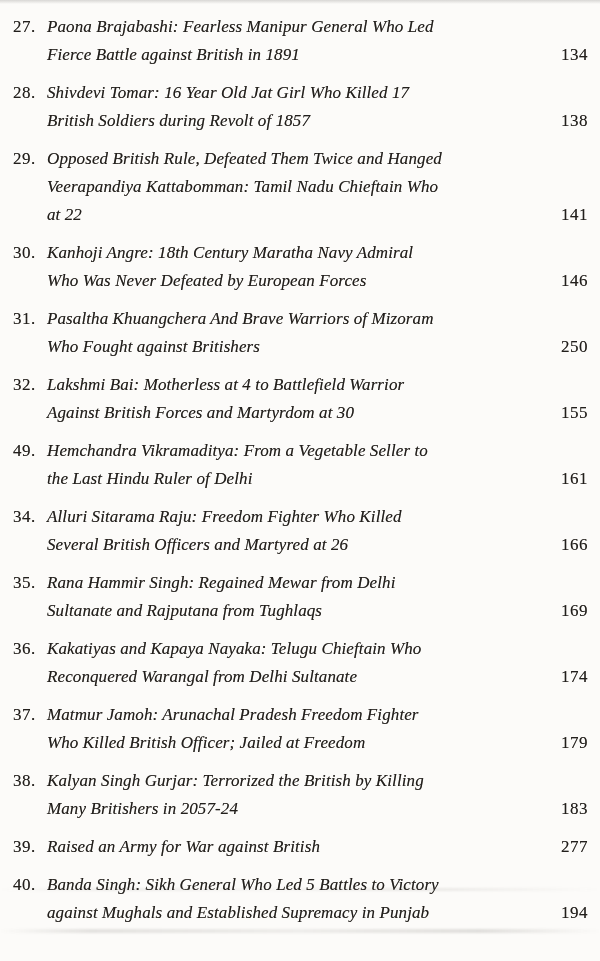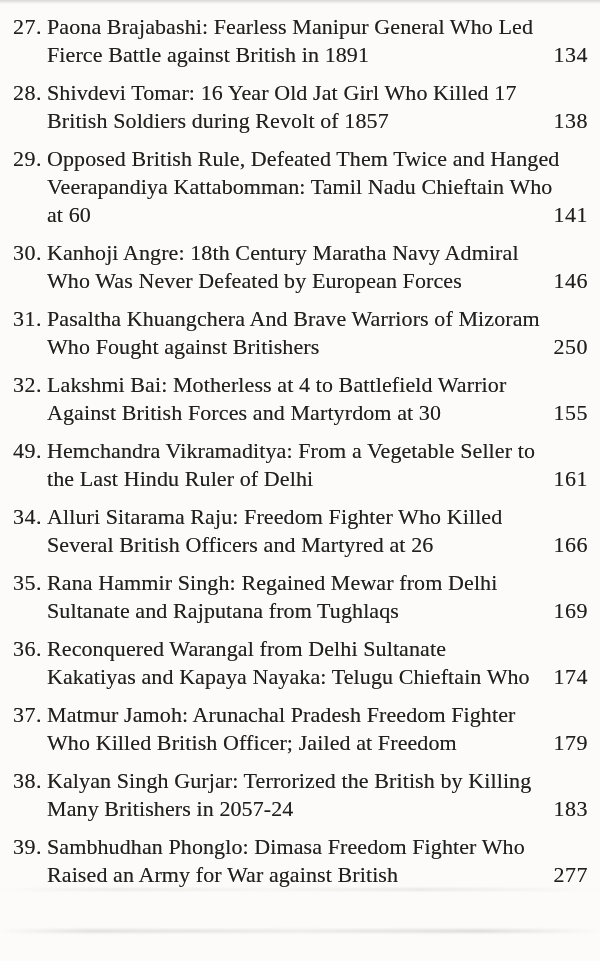--- a/index.html
+++ b/index.html
@@ -18,33 +18,34 @@
     padding-top: 13px;
   }
   .toc-list {
     position: relative;
   }
   .entry {
     position: relative;
     padding-left: 47px;
     padding-right: 104px;
     margin-bottom: 10px;
-    font-size: 22px;
+    font-size: 17px;
     line-height: 28px;
   }
   .num {
     position: absolute;
     left: 13px;
     top: 0;
     line-height: 28px;
     letter-spacing: 0.5px;
   }
   .title-line {
     white-space: nowrap;
     letter-spacing: 0.1px;
+    font-style: italic;
   }
   .pageno {
     position: absolute;
     right: 12px;
     bottom: 0;
     line-height: 28px;
     letter-spacing: 0.5px;
   }
   .entry, .num, .title-line, .pageno {
     text-shadow: 0 0 0.5px rgba(40, 35, 30, 0.55);
@@ -100,21 +101,21 @@
           <div class="title-line">Shivdevi Tomar: 16 Year Old Jat Girl Who Killed 17</div>
           <div class="title-line">British Soldiers during Revolt of 1857</div>
         </div>
         <span class="pageno">138</span>
       </div>
       <div class="entry">
         <span class="num">29.</span>
         <div class="title">
           <div class="title-line">Opposed British Rule, Defeated Them Twice and Hanged</div>
           <div class="title-line">Veerapandiya Kattabomman: Tamil Nadu Chieftain Who</div>
-          <div class="title-line">at 60</div>
+          <div class="title-line">at 22</div>
         </div>
         <span class="pageno">141</span>
       </div>
       <div class="entry">
         <span class="num">30.</span>
         <div class="title">
           <div class="title-line">Kanhoji Angre: 18th Century Maratha Navy Admiral</div>
           <div class="title-line">Who Was Never Defeated by European Forces</div>
         </div>
         <span class="pageno">146</span>
@@ -155,22 +156,22 @@
         <span class="num">35.</span>
         <div class="title">
           <div class="title-line">Rana Hammir Singh: Regained Mewar from Delhi</div>
           <div class="title-line">Sultanate and Rajputana from Tughlaqs</div>
         </div>
         <span class="pageno">169</span>
       </div>
       <div class="entry">
         <span class="num">36.</span>
         <div class="title">
+          <div class="title-line">Kakatiyas and Kapaya Nayaka: Telugu Chieftain Who</div>
           <div class="title-line">Reconquered Warangal from Delhi Sultanate</div>
-          <div class="title-line">Kakatiyas and Kapaya Nayaka: Telugu Chieftain Who</div>
         </div>
         <span class="pageno">174</span>
       </div>
       <div class="entry">
         <span class="num">37.</span>
         <div class="title">
           <div class="title-line">Matmur Jamoh: Arunachal Pradesh Freedom Fighter</div>
           <div class="title-line">Who Killed British Officer; Jailed at Freedom</div>
         </div>
         <span class="pageno">179</span>
@@ -179,21 +180,28 @@
         <span class="num">38.</span>
         <div class="title">
           <div class="title-line">Kalyan Singh Gurjar: Terrorized the British by Killing</div>
           <div class="title-line">Many Britishers in 2057-24</div>
         </div>
         <span class="pageno">183</span>
       </div>
       <div class="entry">
         <span class="num">39.</span>
         <div class="title">
-          <div class="title-line">Sambhudhan Phonglo: Dimasa Freedom Fighter Who</div>
           <div class="title-line">Raised an Army for War against British</div>
         </div>
         <span class="pageno">277</span>
+      </div>
+      <div class="entry">
+        <span class="num">40.</span>
+        <div class="title">
+          <div class="title-line">Banda Singh: Sikh General Who Led 5 Battles to Victory</div>
+          <div class="title-line">against Mughals and Established Supremacy in Punjab</div>
+        </div>
+        <span class="pageno">194</span>
       </div>
     </div>
   <div class="artifact mid"></div>
   <div class="artifact bottom"></div>
 </div>
 
 </body></html>

